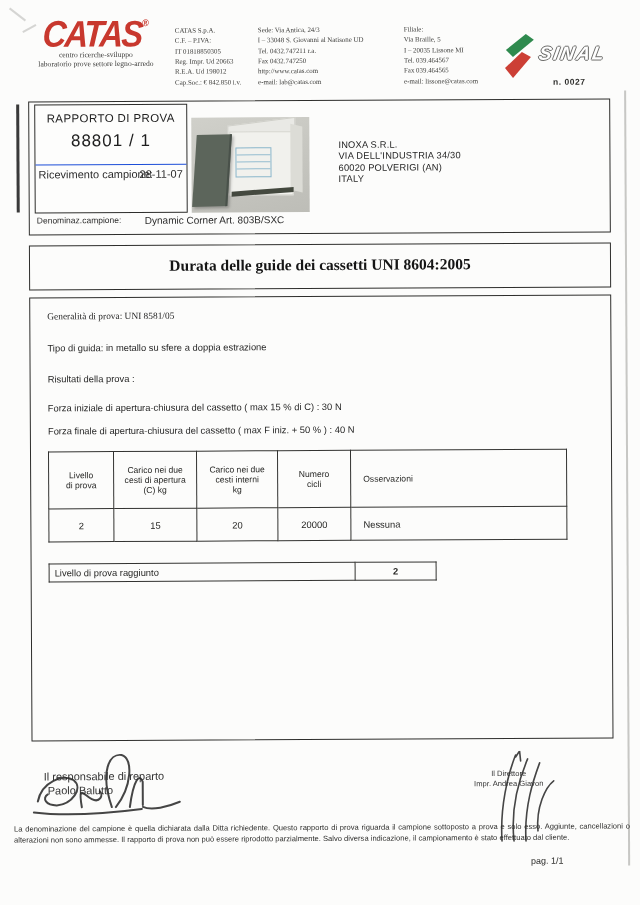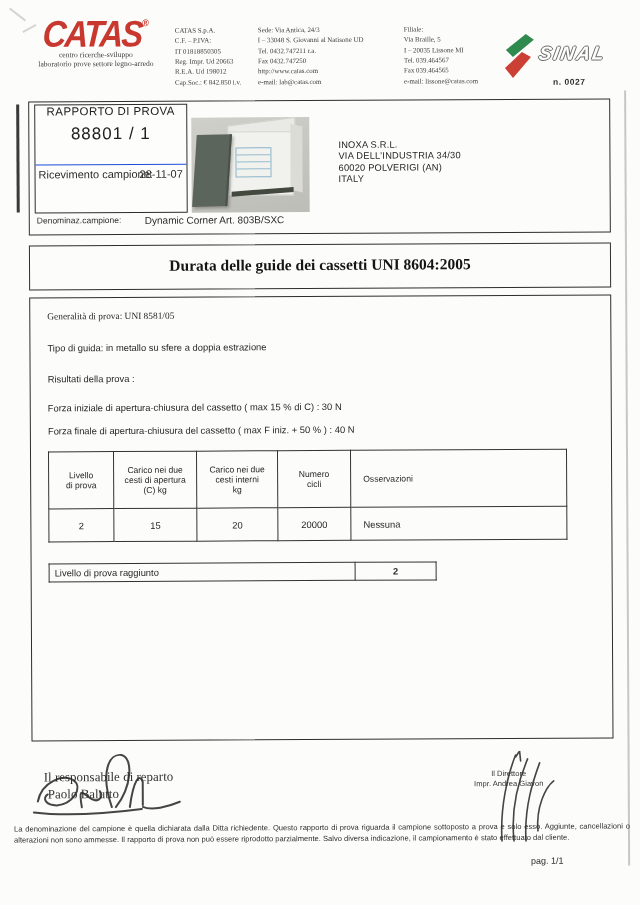--- a/index.html
+++ b/index.html
@@ -27,21 +27,21 @@
               text-shadow:-1px 0 #6a6a68,1px 0 #6a6a68,0 -1px #6a6a68,0 1px #6a6a68;
               display:inline-block;transform:skewX(-10deg);}
   .sinal-num{font-size:8.5px;font-weight:bold;color:#2f2f2d;letter-spacing:.5px;}
 
   
   .boxA{left:30px;top:100px;width:580px;height:132px;border:1.5px solid #2e2e2c;}
   .boxB{left:30px;top:244px;width:580px;height:43px;border:1.5px solid #2e2e2c;}
   .boxC{left:30px;top:296px;width:580px;height:442px;border:1.5px solid #2e2e2c;}
 
   .report-box{left:36px;top:103px;width:151px;height:107px;border:1.2px solid #2e2e2c;background:#fdfdfc;}
-  .rb-title{text-align:center;font-size:11.5px;letter-spacing:.4px;color:#222;}
+  .rb-title{margin-top:7px;text-align:center;font-size:11.5px;letter-spacing:.4px;color:#222;}
   .rb-number{margin-top:7px;text-align:center;font-size:17px;color:#1e1e1e;letter-spacing:1px;}
   .rb-rows{position:absolute;left:0;right:0;top:59px;}
   .rb-row{height:15px;border-top:1px solid #1d4ed8;position:relative;font-size:11px;padding-left:36px;}
   .rb-label{position:absolute;left:3px;top:3px;}
   .rb-value{position:absolute;left:104px;top:3px;}
   .denom{left:38px;top:214px;font-size:8.5px;}
   .denom-val{left:146px;top:214px;font-size:10px;}
 
   
   .photo{left:193px;top:117px;width:118px;height:95px;
@@ -70,21 +70,21 @@
   .results td,.results th{border:1.2px solid #333331;font-weight:normal;font-size:8.6px;color:#272725;
                           text-align:center;vertical-align:middle;padding:2px 3px;}
   .results th{height:52px;}
   .results .obs{text-align:left;padding-left:12px;}
   .results .data td{height:28px;font-size:9.4px;}
   .level{left:48px;top:562px;}
   .level td{border:1.2px solid #333331;font-size:9.4px;color:#272725;padding:3px 5px;}
   .level .lv{width:70px;text-align:center;font-weight:bold;}
 
   
-  .sig-left-text{left:42px;top:768px;font-size:13px;line-height:1.3;color:#333;font-family:Liberation Serif, serif;}
+  .sig-left-text{left:42px;top:768px;font-size:11px;line-height:1.3;color:#333;}
   .sig-left-text div:nth-child(2){margin-left:4px;}
   .sig-right-text{left:452px;top:770px;width:110px;text-align:center;font-size:7.6px;line-height:1.3;color:#333;}
   .scrawl{pointer-events:none;}
 
   
   .disclaimer{left:12px;top:822px;width:616px;font-size:7.6px;line-height:1.5;text-align:justify;color:#2e2e2c;}
   .pagenum{left:510px;top:857px;width:70px;text-align:center;font-size:9px;color:#2a2a28;}
 </style>
 </head>
 <body>

